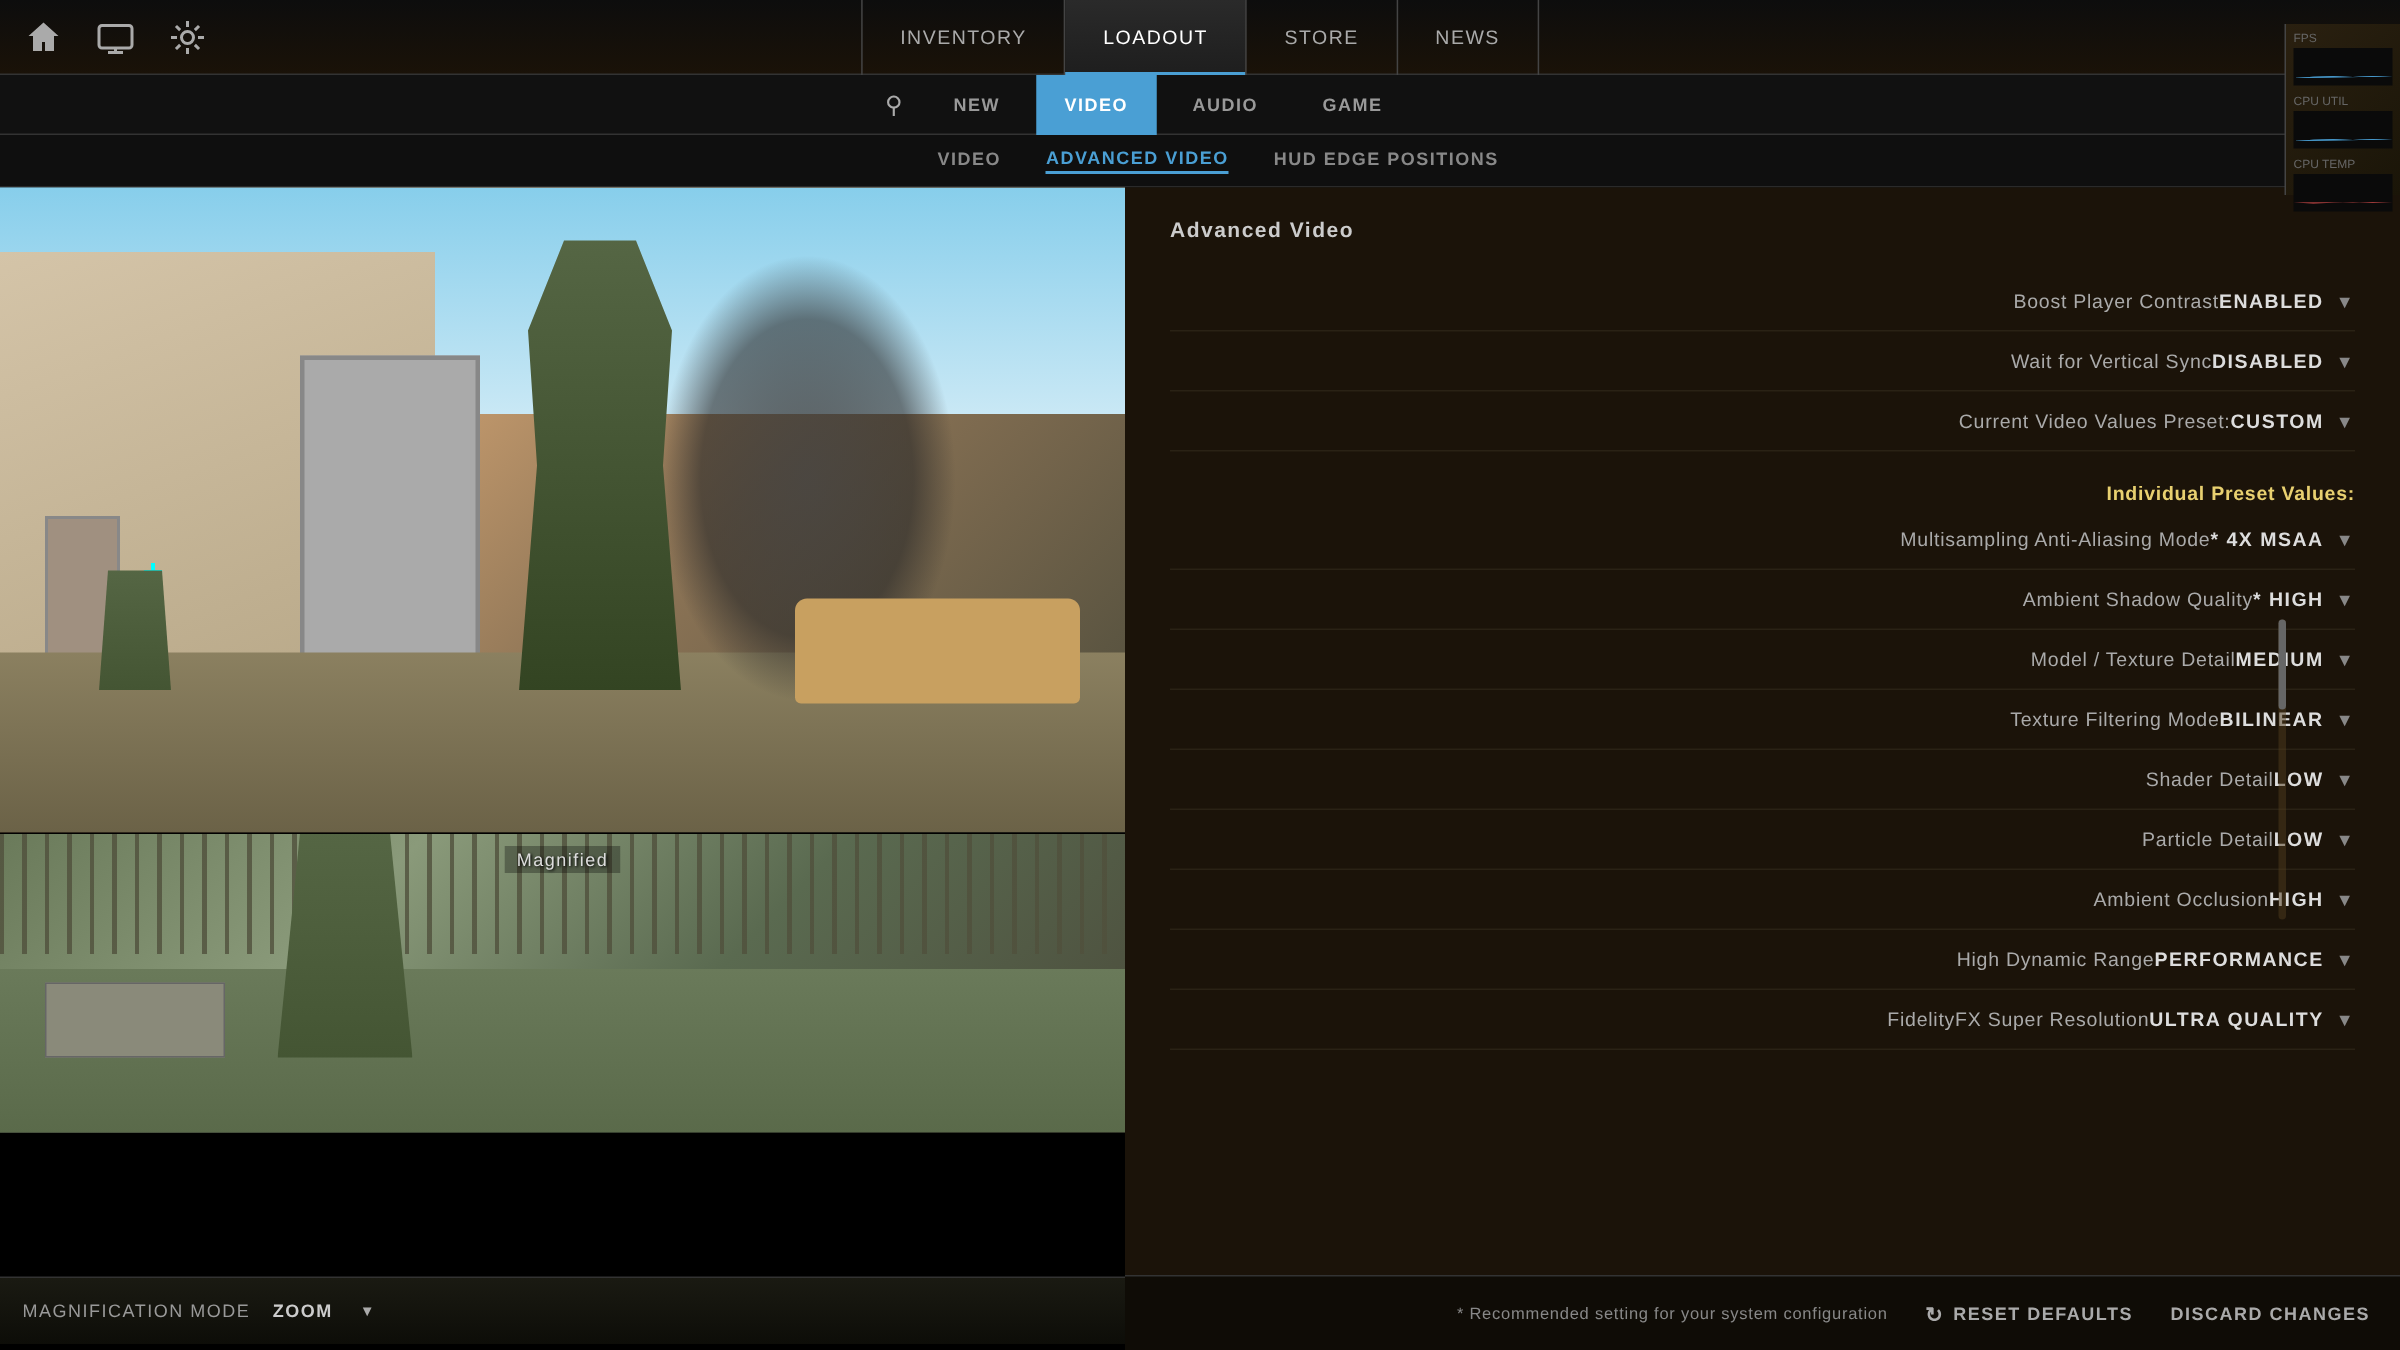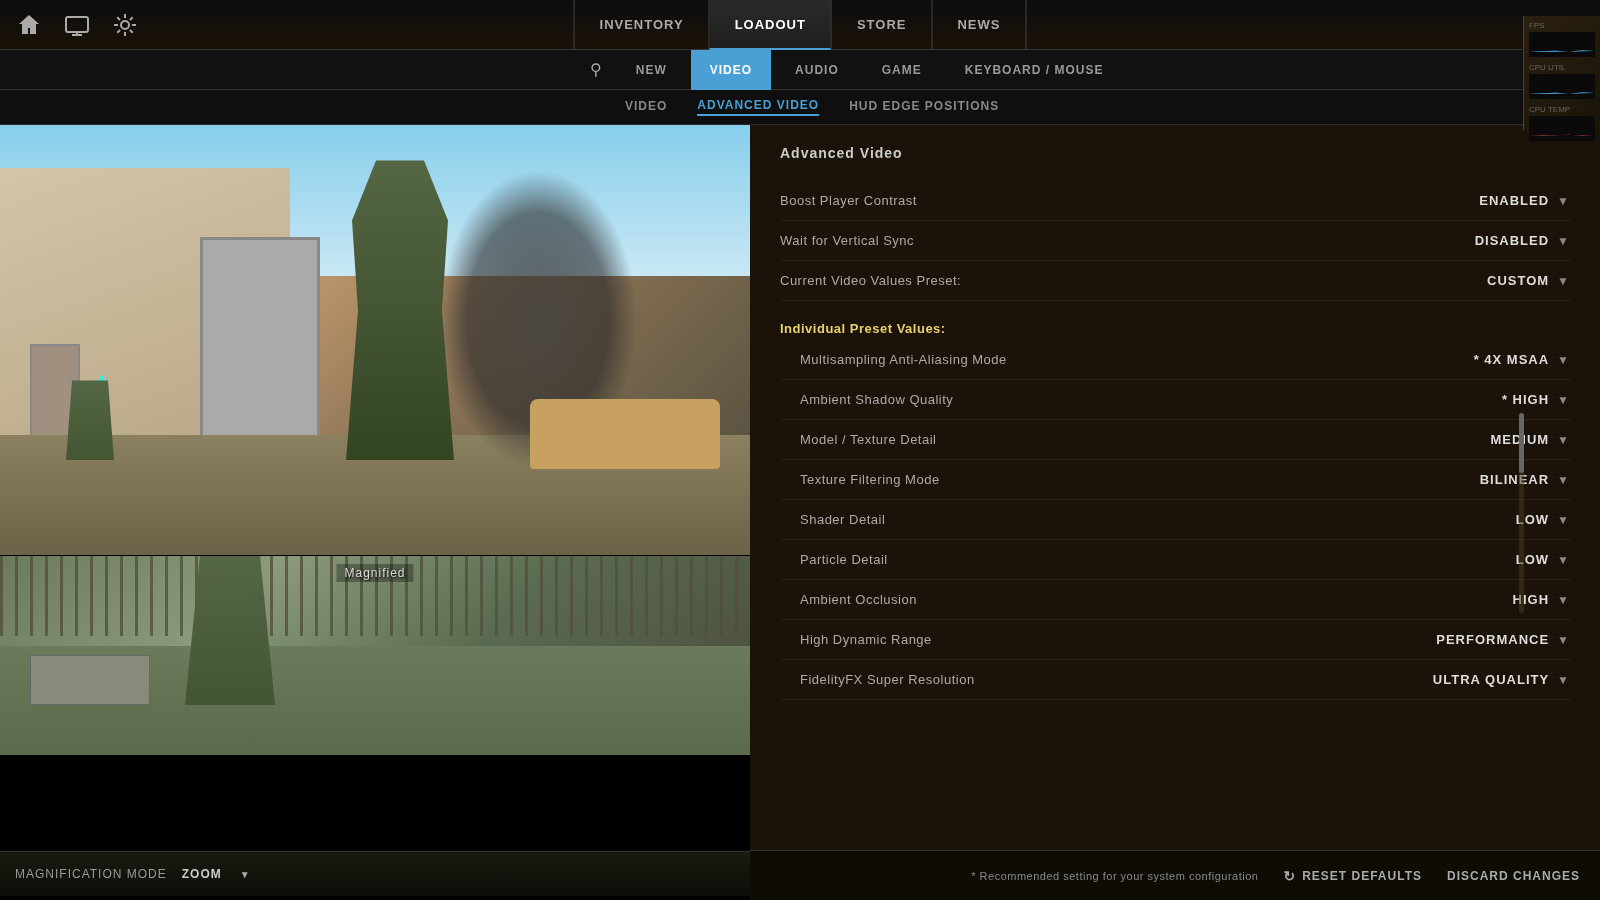--- a/index.html
+++ b/index.html
@@ -35,21 +35,21 @@
       left: 50%;
       transform: translateX(-50%);
       display: flex;
       align-items: center;
       gap: 0;
     }
 
     .main-nav-item {
       color: #aaa;
       font-size: 13px;
-      font-weight: bold;
+      font-weight: normal;
       letter-spacing: 1px;
       padding: 0 25px;
       cursor: pointer;
       height: 50px;
       display: flex;
       align-items: center;
       text-transform: uppercase;
       border-right: 1px solid #444;
       position: relative;
     }
@@ -306,21 +306,21 @@
       font-size: 14px;
       font-weight: bold;
       letter-spacing: 1px;
       margin-bottom: 20px;
       position: relative;
     }
 
     .settings-row {
       display: flex;
       align-items: center;
-      justify-content: space-between;
+      justify-content: flex-end;
       padding: 12px 0;
       border-bottom: 1px solid rgba(80, 70, 50, 0.3);
       position: relative;
     }
 
     .settings-row-label {
       color: #aaa;
       font-size: 13px;
       letter-spacing: 0.5px;
     }
@@ -531,23 +531,20 @@
   </div>
   <div class="sub-nav-item active">
     <span>VIDEO</span>
   </div>
   <div class="sub-nav-item">
     <span>AUDIO</span>
   </div>
   <div class="sub-nav-item">
     <span>GAME</span>
   </div>
-  <div class="sub-nav-item">
-    <span>KEYBOARD / MOUSE</span>
-  </div>
 </div>
 
 <div id="settings-tabs">
   <div class="settings-tab">
     <span>VIDEO</span>
   </div>
   <div class="settings-tab active">
     <span>ADVANCED VIDEO</span>
   </div>
   <div class="settings-tab">

